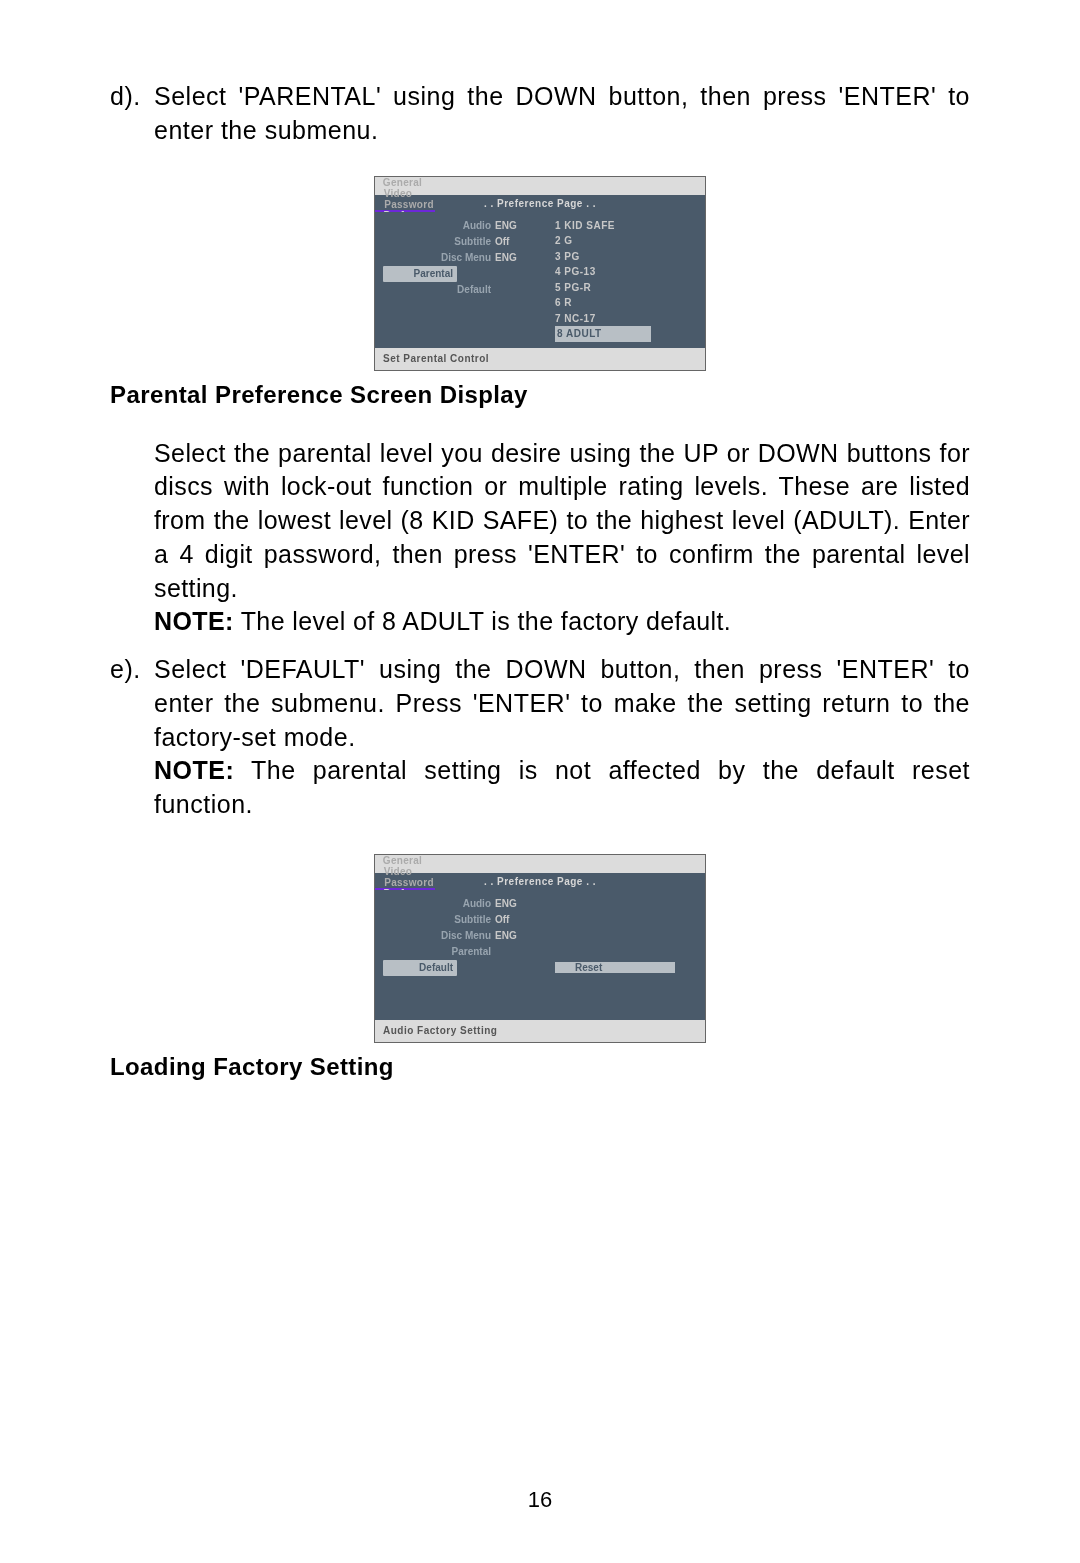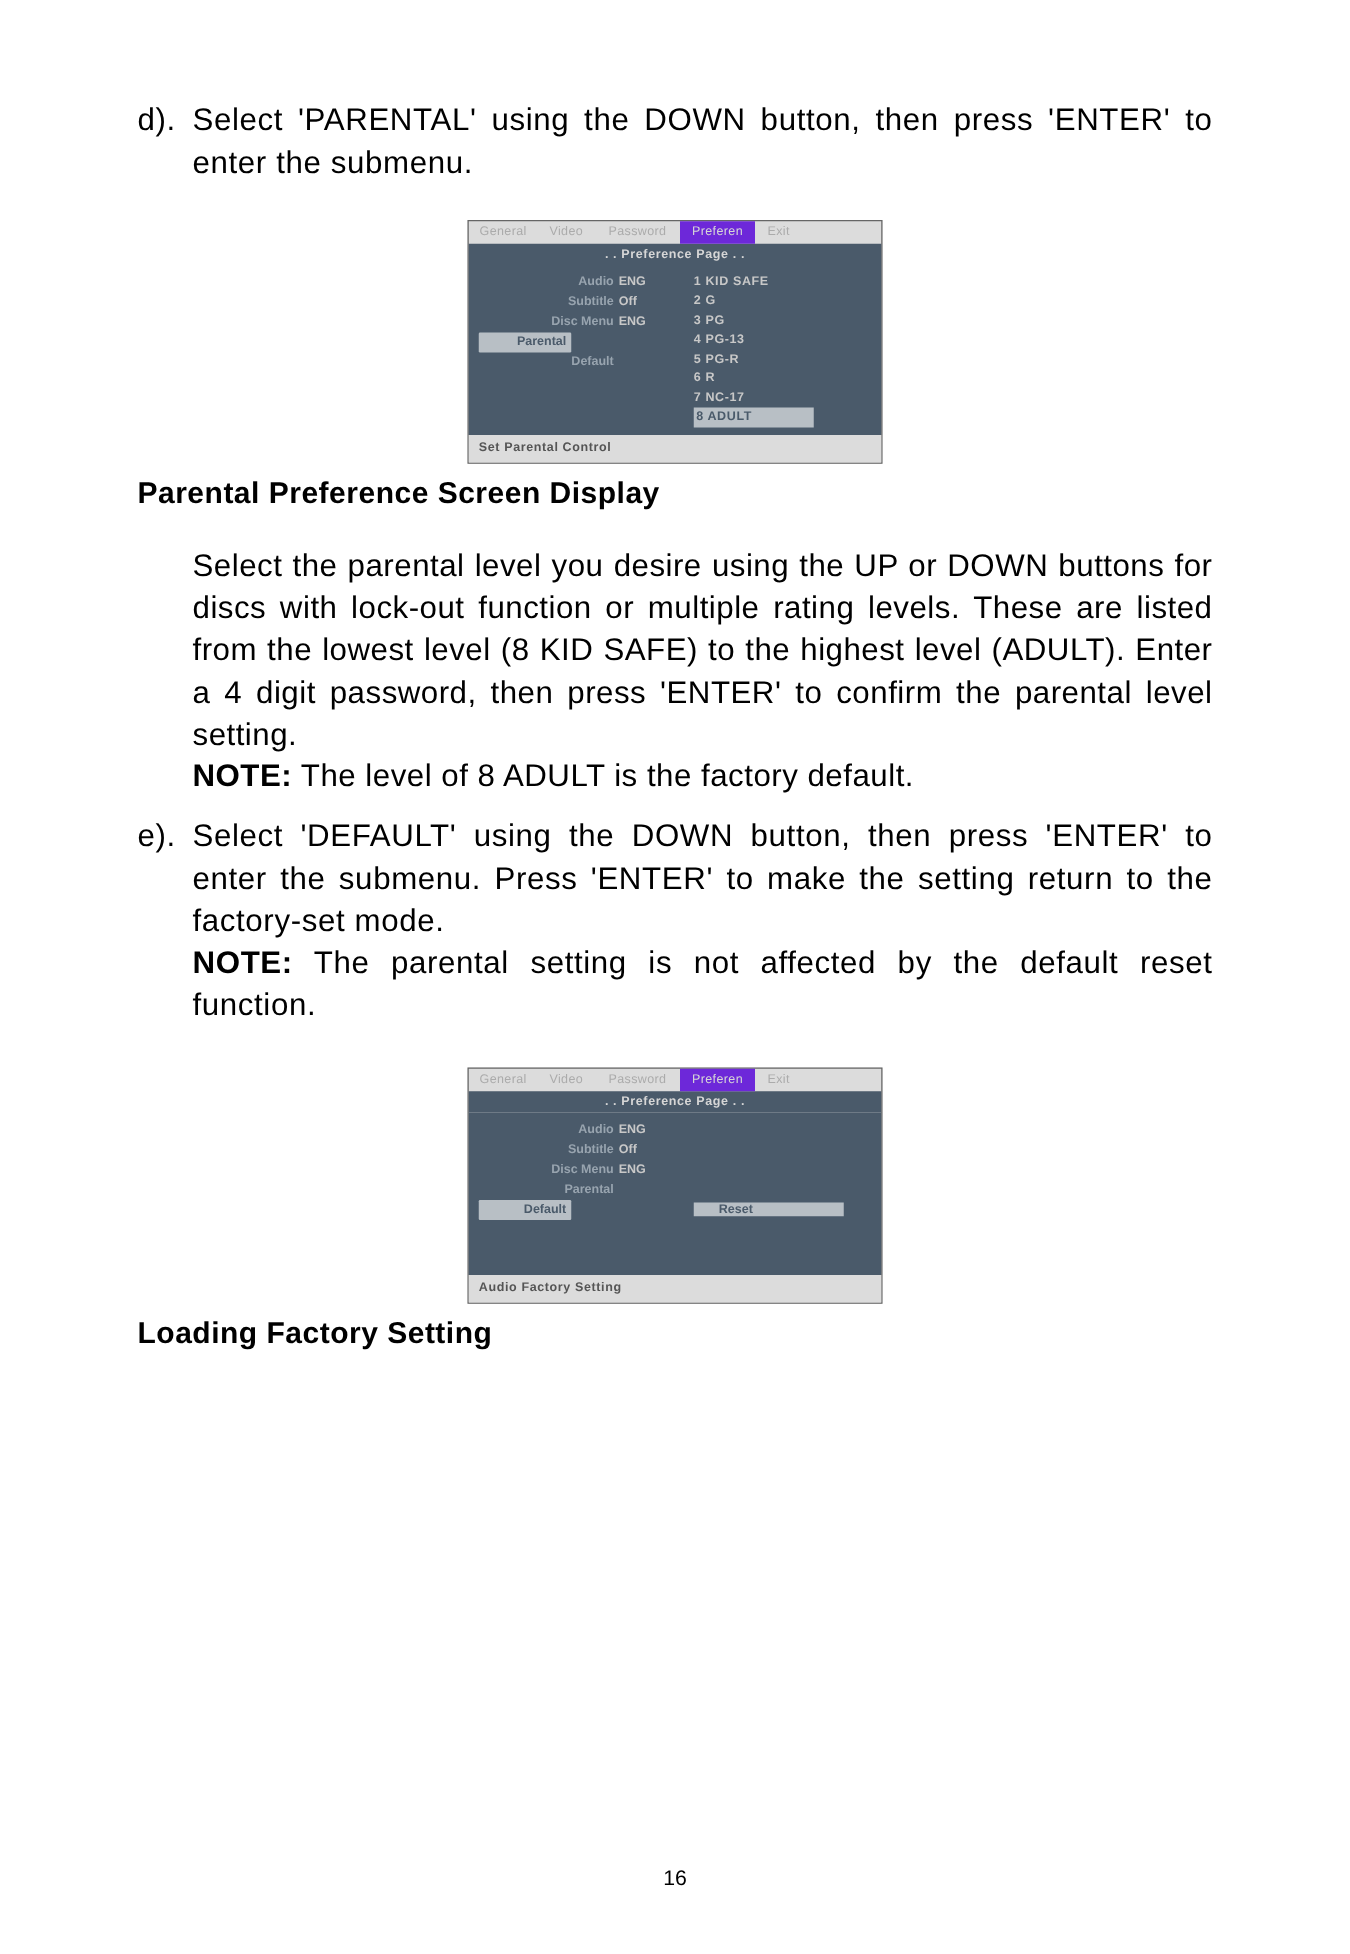--- a/index.html
+++ b/index.html
@@ -37,22 +37,23 @@
   .figure {
     width: 332px;
     border: 1px solid #666;
     background: #dcdcdc;
     font-family: Arial, sans-serif;
   }
   .fig-tabs {
     display: flex;
     height: 18px;
     font-size: 10px;
-    font-weight: normal;
+    font-weight: bold;
     letter-spacing: 0.3px;
+    flex-direction: column;
   }
   .fig-tab {
     display: flex;
     align-items: center;
     justify-content: center;
     padding: 0 6px;
     color: #ababab;
   }
   .fig-tab.active {
     background: #6d28d9;
@@ -165,21 +166,21 @@
     width: 120px;
     padding: 0 20px;
     margin-top: 2px;
   }
   .page-num {
     position: absolute;
     bottom: 50px;
     width: 100%;
     left: 0;
     text-align: center;
-    font-size: 17px;
+    font-size: 22px;
   }
 </style>
 </head>
 <body>
 
 <div class="para step-d">
   <div class="marker">d).</div>
   <div class="body">Select 'PARENTAL' using the DOWN button, then press 'ENTER' to enter the submenu.</div>
 </div>
 

